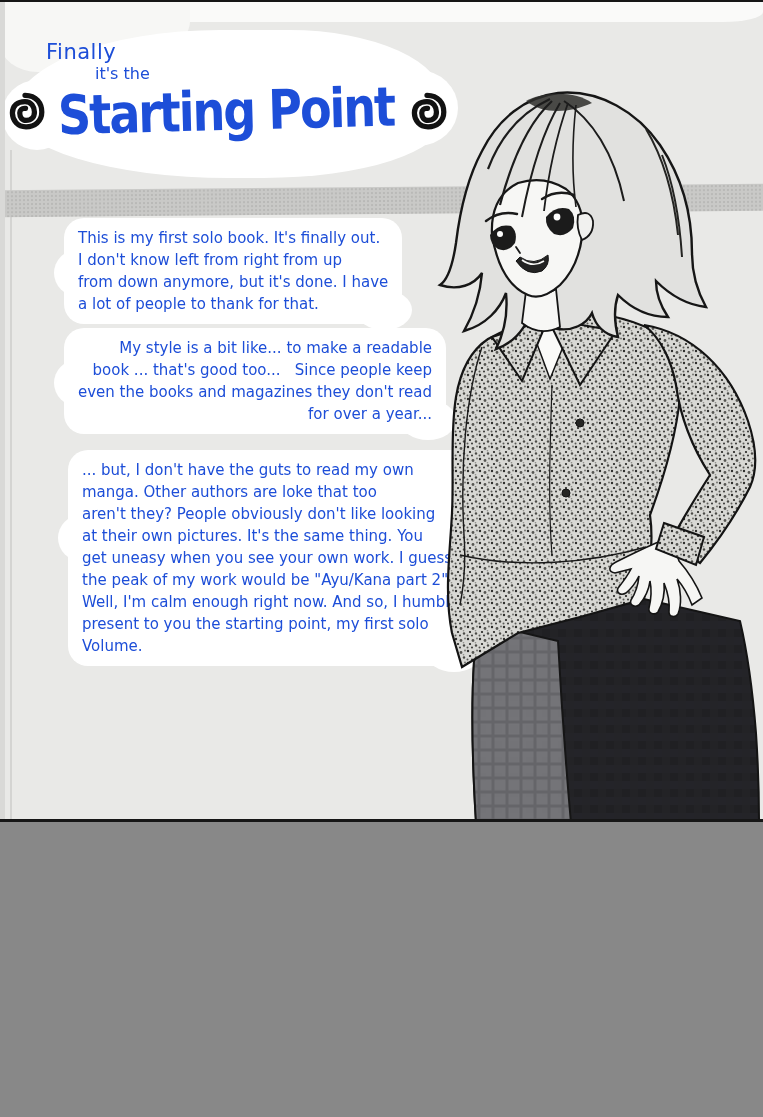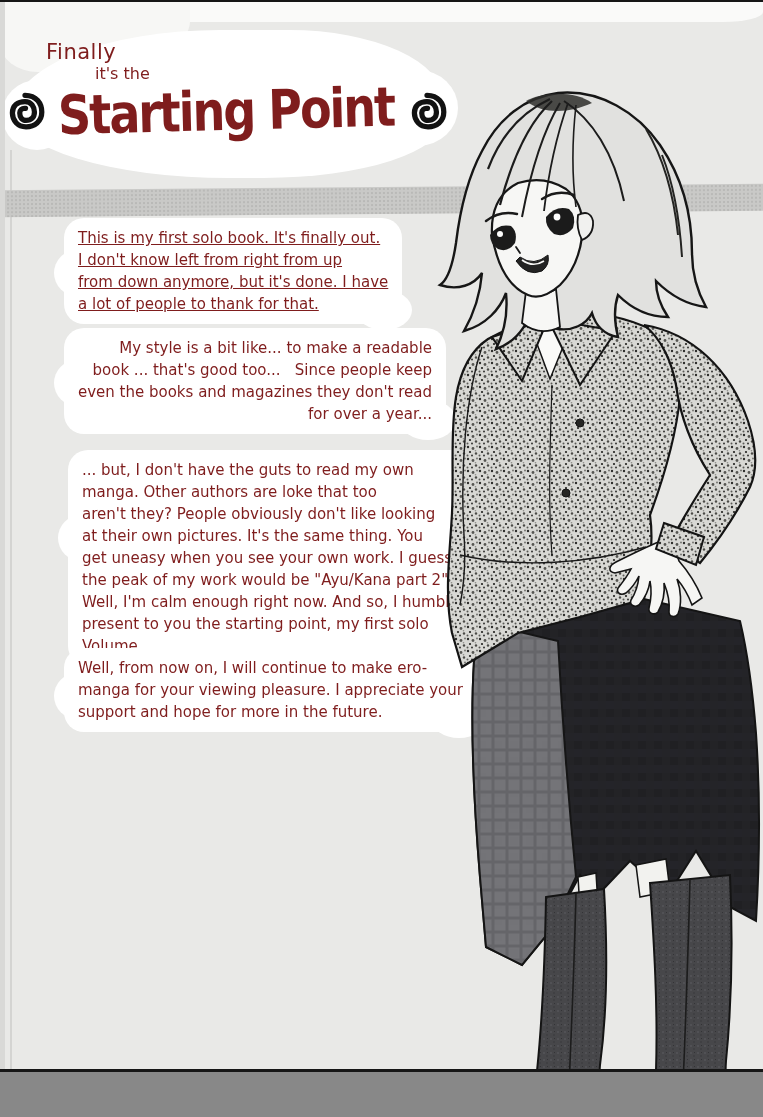--- a/index.html
+++ b/index.html
@@ -1,20 +1,20 @@
 <!DOCTYPE html>
 <html><head>
 <meta charset="utf-8">
 <style>
   html,body{margin:0;padding:0;background:#888;}
   .page{
-    position:relative;width:763px;height:1072px;overflow:hidden;
+    position:relative;width:763px;height:822px;overflow:hidden;
     background:#e9e9e7;
     font-family:"DejaVu Sans", sans-serif;
-    color:#7f1d1d;
+    color:#1d4ed8;
   }
   .edge-top{position:absolute;top:0;left:0;width:100%;height:2px;background:#161616;z-index:9;}
   .edge-bottom{position:absolute;bottom:0;left:0;width:100%;height:3px;background:#161616;z-index:9;}
   .edge-left{position:absolute;top:0;left:0;width:5px;height:100%;background:#d9d9d7;z-index:8;}
   .edge-left-line{position:absolute;top:150px;left:10px;width:2px;height:967px;background:#d4d4d2;z-index:1;}
   .top-white{
     position:absolute;top:2px;left:0;width:100%;height:20px;background:#fafaf9;z-index:1;
     border-bottom-right-radius:40px 10px;
   }
   .corner-white{
@@ -45,21 +45,21 @@
     transform:rotate(-1.5deg) scaleY(1.18);transform-origin:center;
   }
   .spiral{width:42px;height:42px;flex:0 0 auto;}
   .blob{
     position:absolute;z-index:4;background:#fff;border-radius:20px;
     padding:9px 14px;font-size:15px;line-height:22px;white-space:pre-wrap;
     display:inline-block;
   }
   .blob::before{content:'';position:absolute;left:-10px;top:30%;width:46px;height:46px;background:#fff;border-radius:50%;z-index:-1;}
   .blob::after{content:'';position:absolute;right:-10px;bottom:-6px;width:56px;height:40px;background:#fff;border-radius:50%;z-index:-1;}
-  .p1{top:218px;left:64px;text-decoration:underline;}
+  .p1{top:218px;left:64px;}
   .p2{top:328px;left:64px;text-align:right;}
   .p3{top:450px;left:68px;}
   .p4{top:648px;left:64px;}
   .sig{top:726px;left:330px;font-size:22px;border-radius:45% 55% 50% 50%/60% 50% 55% 45%;padding:12px 26px;}
   .illo{position:absolute;top:85px;left:430px;width:333px;height:1032px;z-index:5;}
 </style>
 </head>
 <body>
 
 <div class="page">
@@ -93,23 +93,20 @@
 for over a year...</div>
   <div class="blob p3">... but, I don't have the guts to read my own
 manga. Other authors are loke that too
 aren't they? People obviously don't like looking
 at their own pictures. It's the same thing. You
 get uneasy when you see your own work. I guess
 the peak of my work would be "Ayu/Kana part 2".
 Well, I'm calm enough right now. And so, I humbly
 present to you the starting point, my first solo
 Volume.</div>
-  <div class="blob p4">Well, from now on, I will continue to make ero-
-manga for your viewing pleasure. I appreciate your
-support and hope for more in the future.</div>
 
   <svg class="illo" viewBox="0 0 333 1032" role="img" aria-label="Smiling woman with shoulder-length hair standing with her hand on her hip, wearing a speckled tweed jacket, a long dark handkerchief-hem skirt and knee-high boots">
     <defs>
       <pattern id="tweed" width="12" height="12" patternUnits="userSpaceOnUse">
         <rect width="12" height="12" fill="#d8d8d4"></rect>
         <circle cx="2" cy="2" r="1.2" fill="#2c2c2a"></circle>
         <circle cx="7" cy="3.5" r="1.4" fill="#565652"></circle>
         <circle cx="4" cy="7" r="1.1" fill="#1f1f1d"></circle>
         <circle cx="10" cy="8.5" r="1.2" fill="#4a4a46"></circle>
         <circle cx="6" cy="10.5" r="1.0" fill="#343432"></circle>

